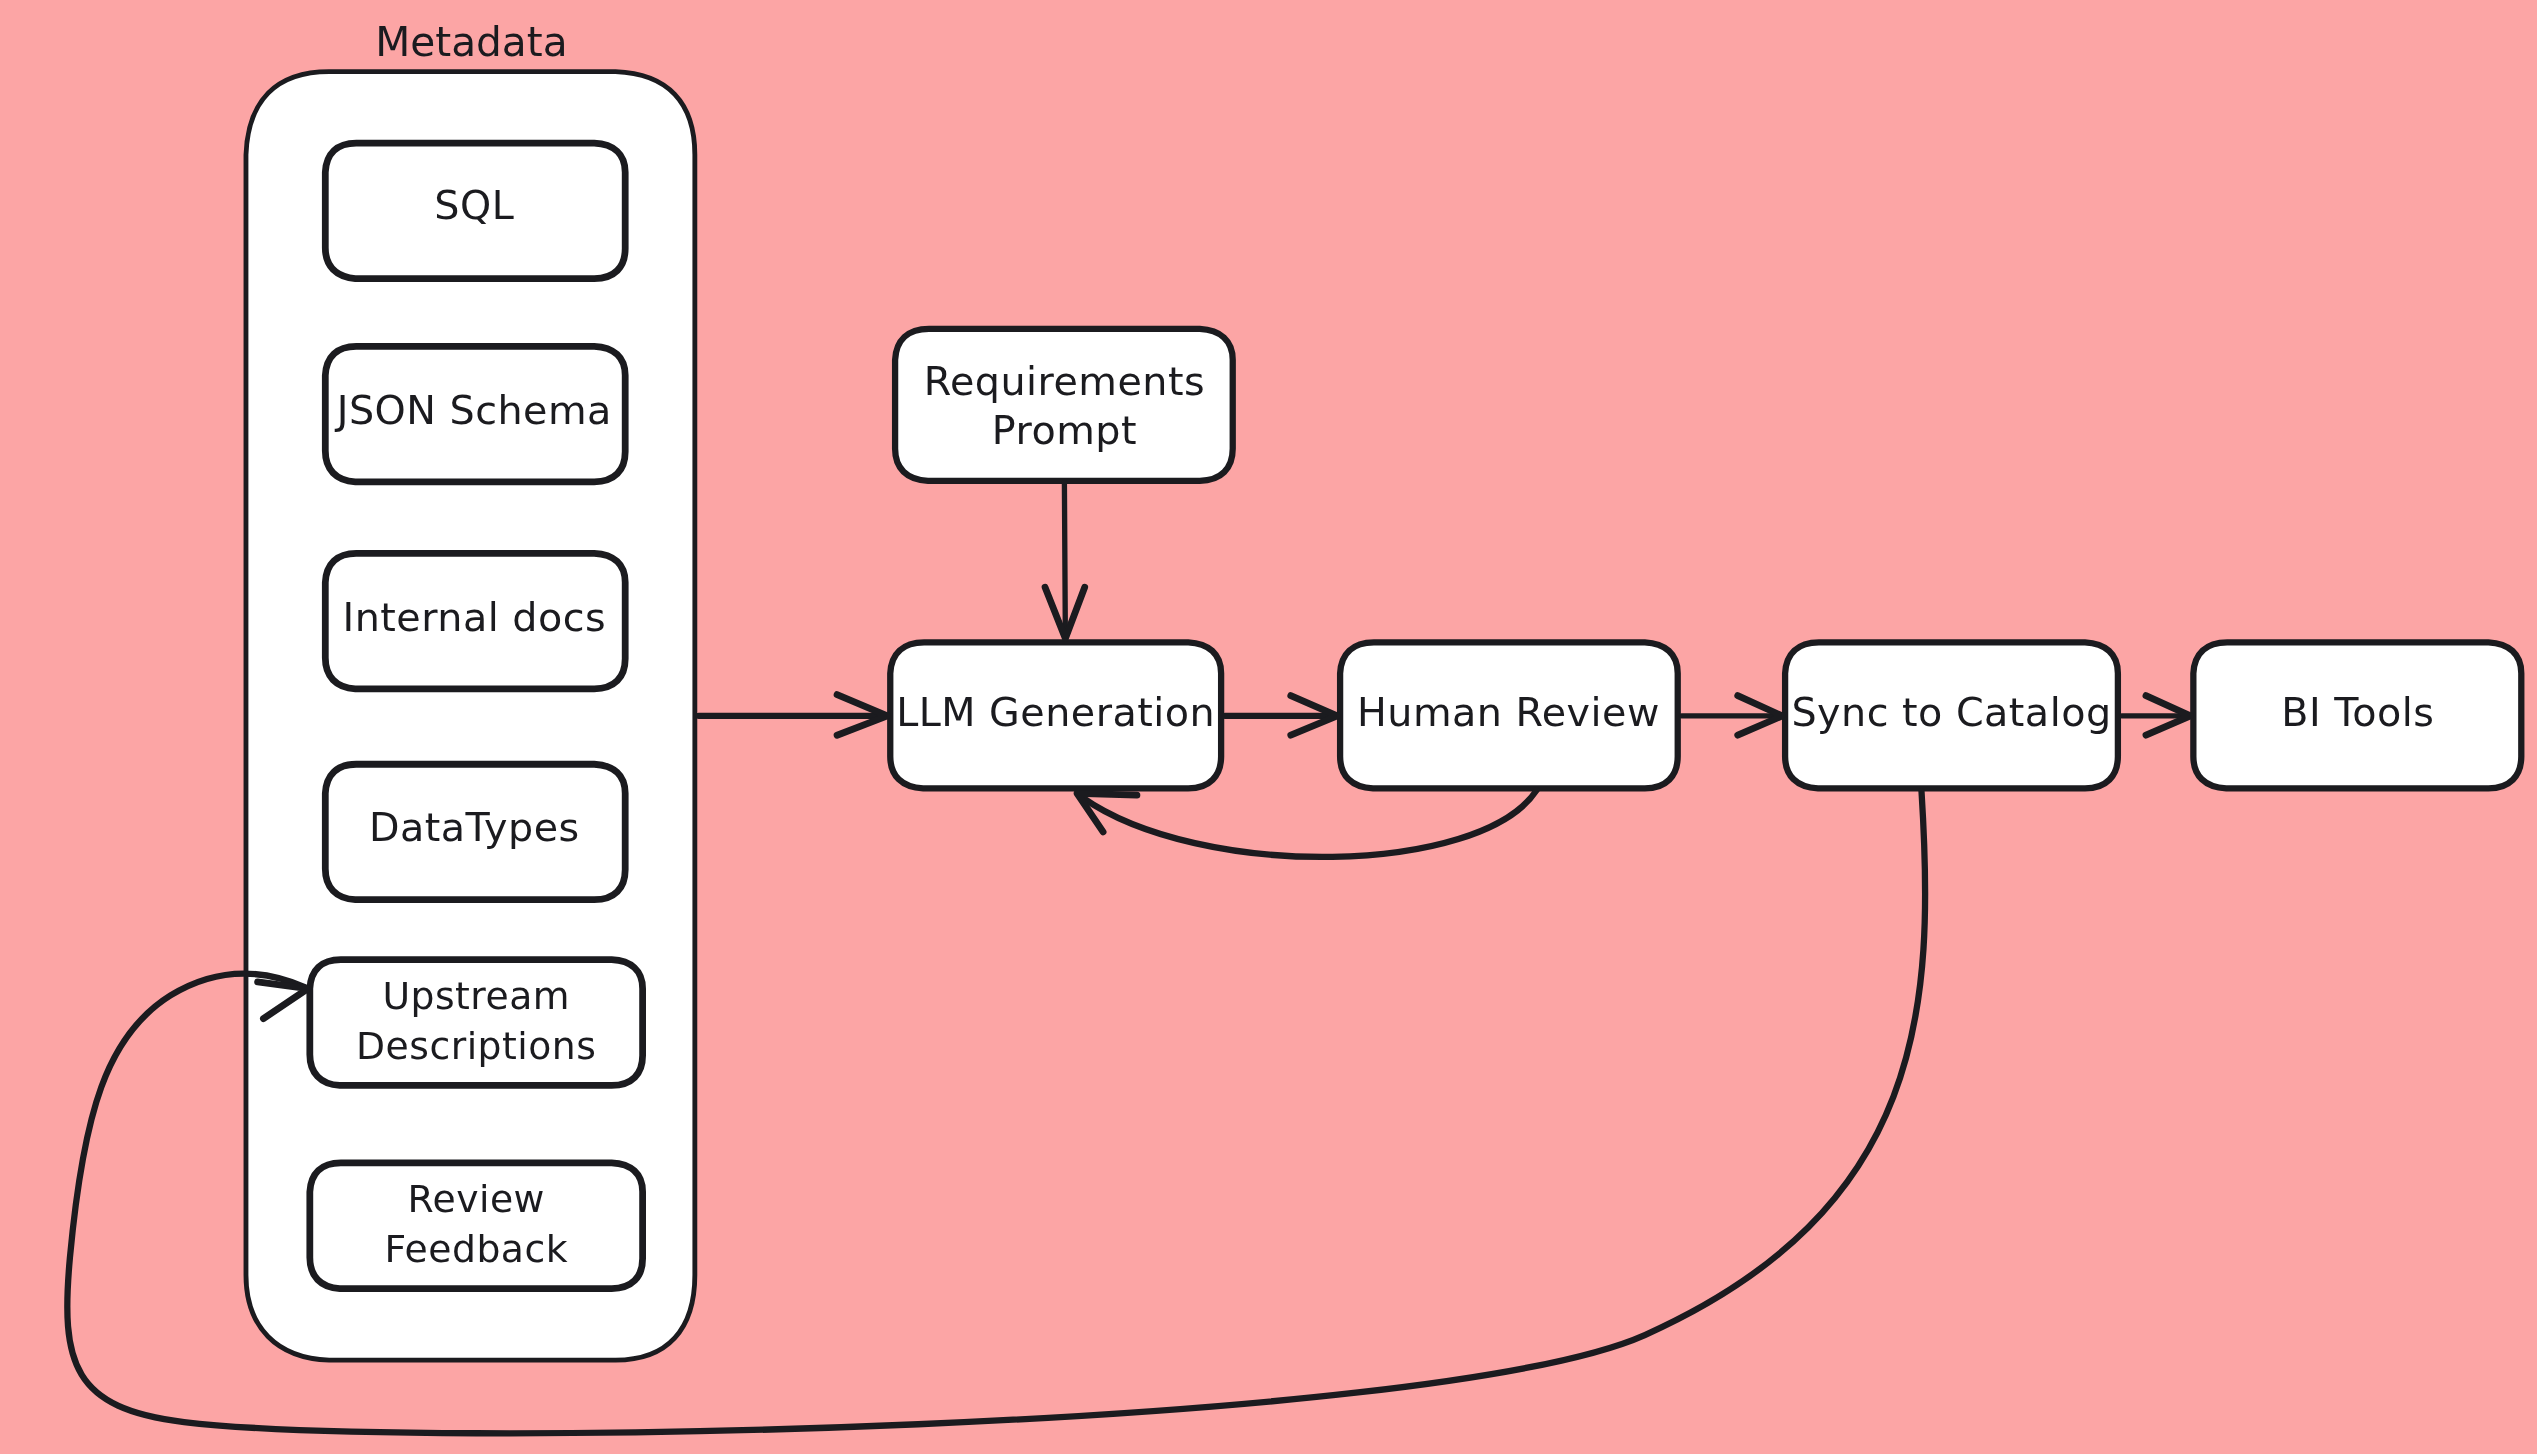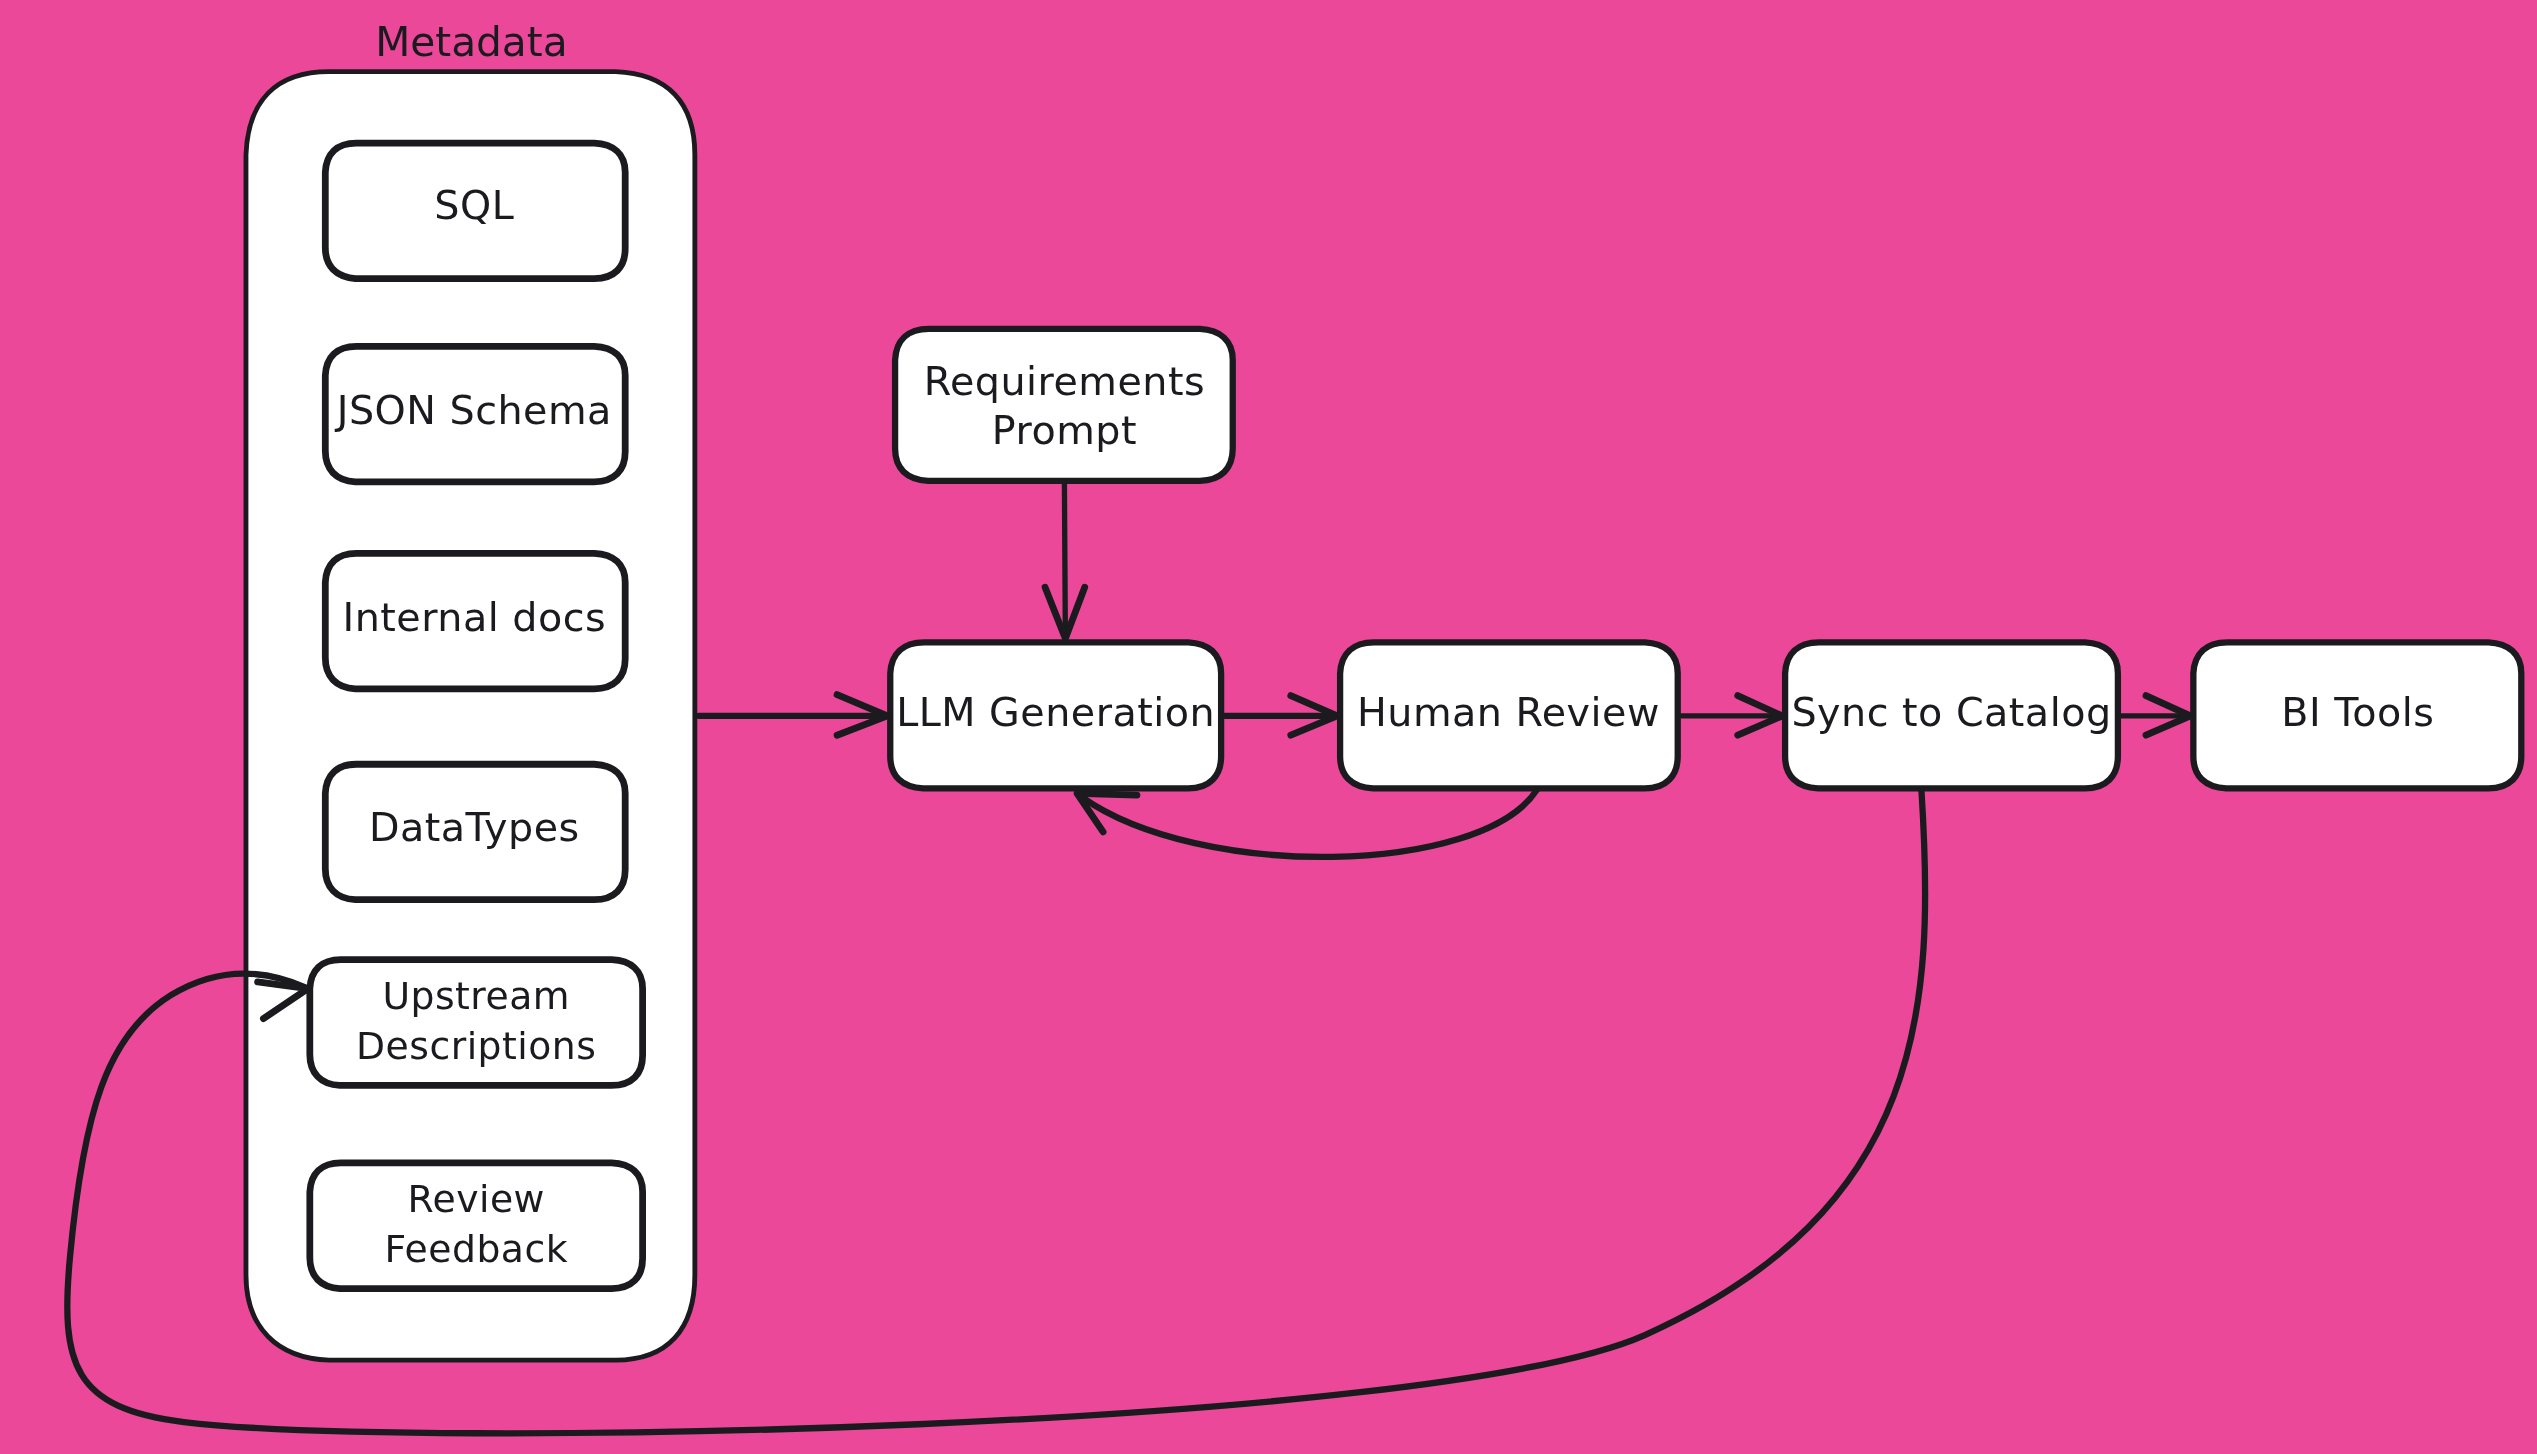--- a/index.html
+++ b/index.html
@@ -7,21 +7,21 @@
     padding: 0;
     background: #ffffff;
   }
   body {
     font-family: "DejaVu Sans", sans-serif;
   }
   #diagram-root {
     position: relative;
     width: 2538px;
     height: 1454px;
-    background: #ec4899;
+    background: #fca5a5;
     overflow: hidden;
   }
   svg#diagram-canvas {
     position: absolute;
     top: 0;
     left: 0;
     width: 2538px;
     height: 1454px;
     display: block;
   }

